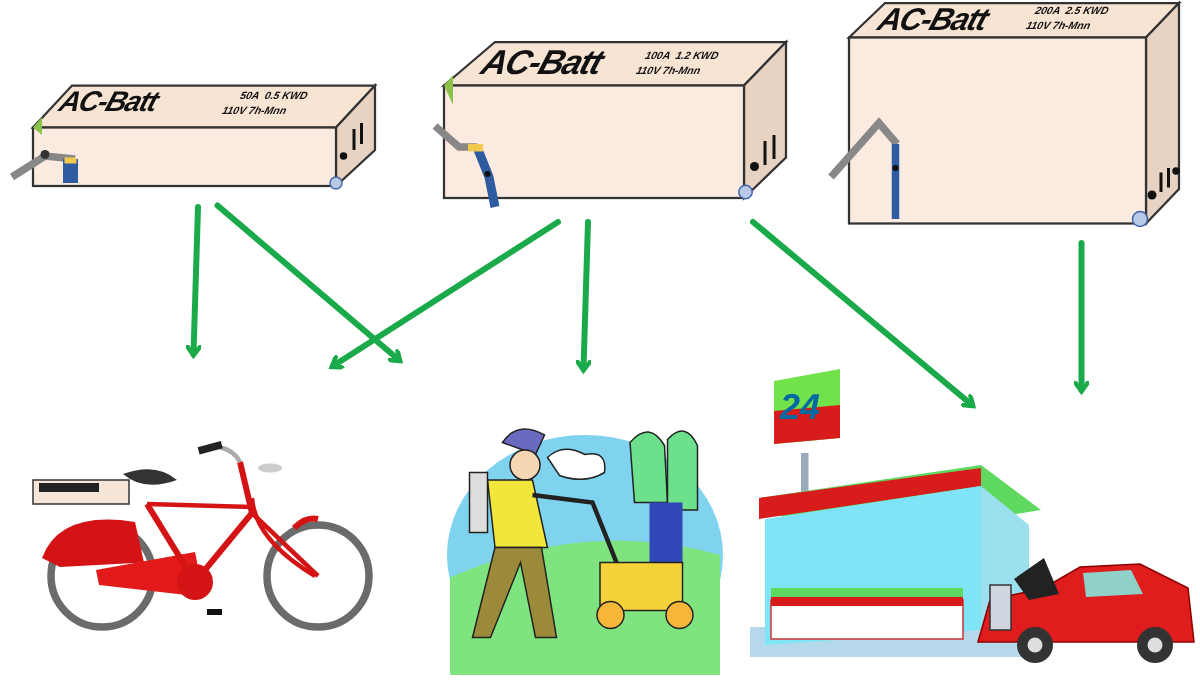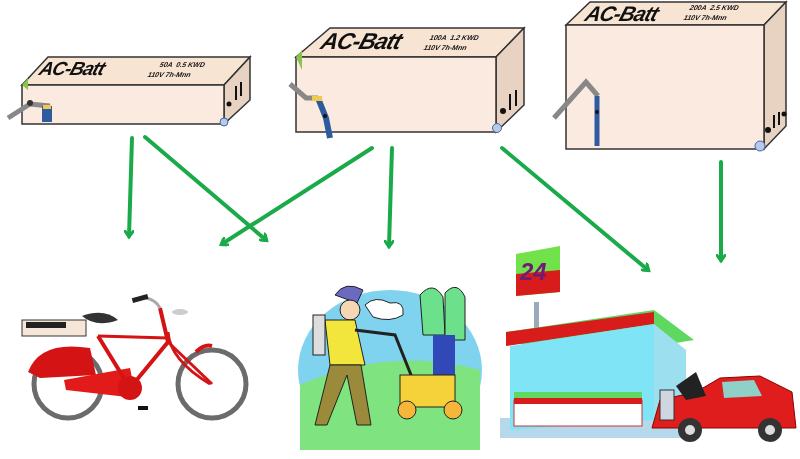--- a/index.html
+++ b/index.html
@@ -143,21 +143,21 @@
     <polygon points="16,34 60,30 60,52 16,56" fill="#d81c1c"></polygon>
     <rect x="0" y="178" width="190" height="20" fill="#b5d9ea"></rect>
     <polygon points="6,92 154,70 194,100 46,124" fill="#5fd85f"></polygon>
     <polygon points="6,92 154,72 154,84 6,106" fill="#d81c1c"></polygon>
     <polygon points="10,106 154,84 154,180 10,190" fill="#7fe4f5"></polygon>
     <polygon points="154,84 186,110 186,186 154,180" fill="#9ce0f0"></polygon>
     <rect x="14" y="160" width="128" height="26" fill="#fff" stroke="#c33"></rect>
     <rect x="14" y="158" width="128" height="6" fill="#d81c1c"></rect>
     <rect x="14" y="152" width="128" height="6" fill="#5fd85f"></rect>
   </svg>
-  <span class="abs" style="left:20px;top:18px;font-size:24px;font-weight:bold;font-style:italic;color:#701a75;font-family:'Liberation Sans',sans-serif;">24</span>
+  <span class="abs" style="left:20px;top:18px;font-size:24px;font-weight:bold;font-style:italic;color:#0369a1;font-family:'Liberation Sans',sans-serif;">24</span>
   <svg width="300" height="210">
     <path d="M152,188 L160,160 L196,152 L220,138 L260,136 L292,152 L296,188 Z" fill="#e01d1d" stroke="#8a0000"></path>
     <polygon points="176,146 196,132 206,156 186,160" fill="#222"></polygon>
     <polygon points="222,142 254,140 262,156 224,158" fill="#8fd0c8"></polygon>
     <circle cx="190" cy="190" r="12" fill="#333"></circle>
     <circle cx="270" cy="190" r="12" fill="#333"></circle>
     <circle cx="190" cy="190" r="5" fill="#ddd"></circle>
     <circle cx="270" cy="190" r="5" fill="#ddd"></circle>
     <rect x="160" y="150" width="14" height="30" fill="#cfd6e0" stroke="#333"></rect>
   </svg>

